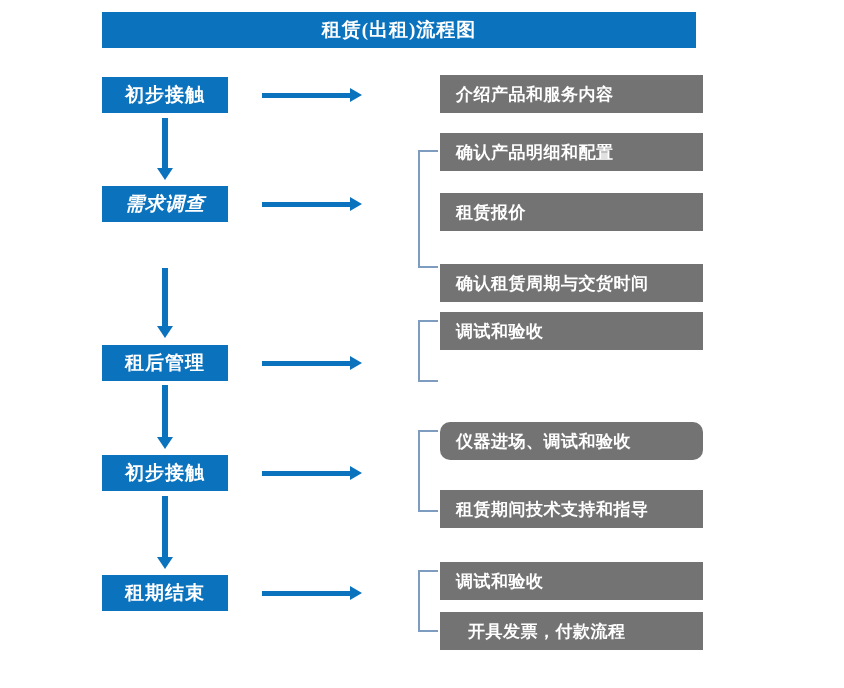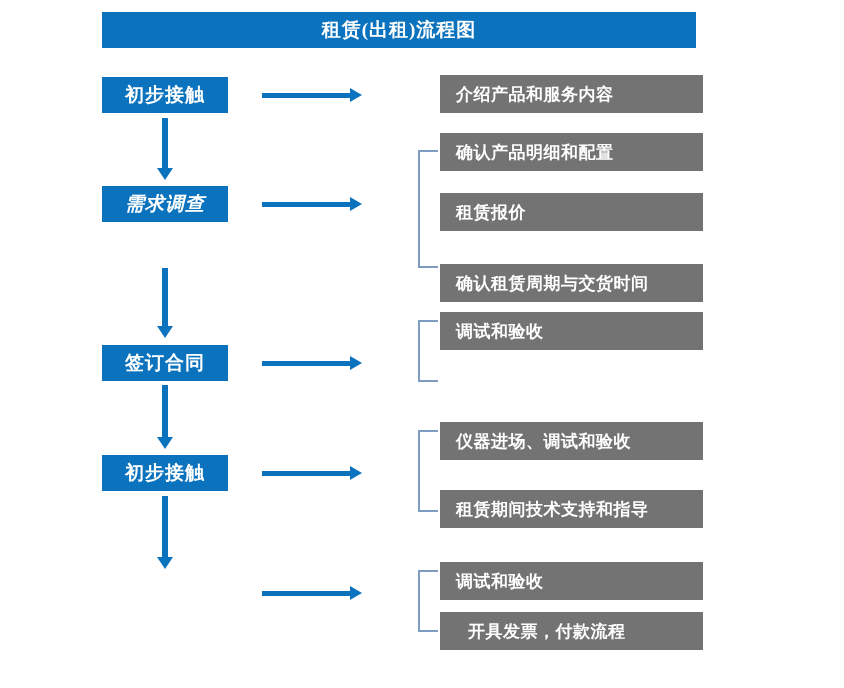--- a/index.html
+++ b/index.html
@@ -135,24 +135,25 @@
 <body>
 
 <div id="canvas">
 
   <div class="title-bar">租赁(出租)流程图</div>
 
   <div class="stage-box" style="top:77px;">初步接触</div>
 
   <div class="stage-box" style="top:186px;font-style:italic;">需求调查</div>
 
-  <div class="stage-box" style="top:345px;">签订合同</div>
+  <div class="stage-box" style="top:345px;">租后管理</div>
 
   <div class="stage-box" style="top:455px;">初步接触</div>
 
+  <div class="stage-box" style="top:575px;">租期结束</div>
 
   <div class="v-arrow" style="left:157px; top:118px; height:62px;">
     <div class="shaft" style="height:50px;"></div>
     <div class="head"></div>
   </div>
 
   <div class="v-arrow" style="left:157px; top:268px; height:70px;">
     <div class="shaft" style="height:58px;"></div>
     <div class="head"></div>
   </div>
@@ -204,21 +205,21 @@
 
   <div class="detail-box" style="top:133px;">确认产品明细和配置</div>
 
   <div class="detail-box" style="top:193px;">租赁报价</div>
 
   <div class="detail-box" style="top:264px;">确认租赁周期与交货时间</div>
 
   <div class="detail-box" style="top:312px;">调试和验收</div>
 
 
-  <div class="detail-box" style="top:422px;">仪器进场、调试和验收</div>
+  <div class="detail-box" style="top:422px;border-radius:10px;">仪器进场、调试和验收</div>
 
   <div class="detail-box" style="top:490px;">租赁期间技术支持和指导</div>
 
   <div class="detail-box" style="top:562px;">调试和验收</div>
 
   <div class="detail-box" style="top:612px;padding-left:28px;">开具发票，付款流程</div>
 
 </div>
 
 </body></html>

